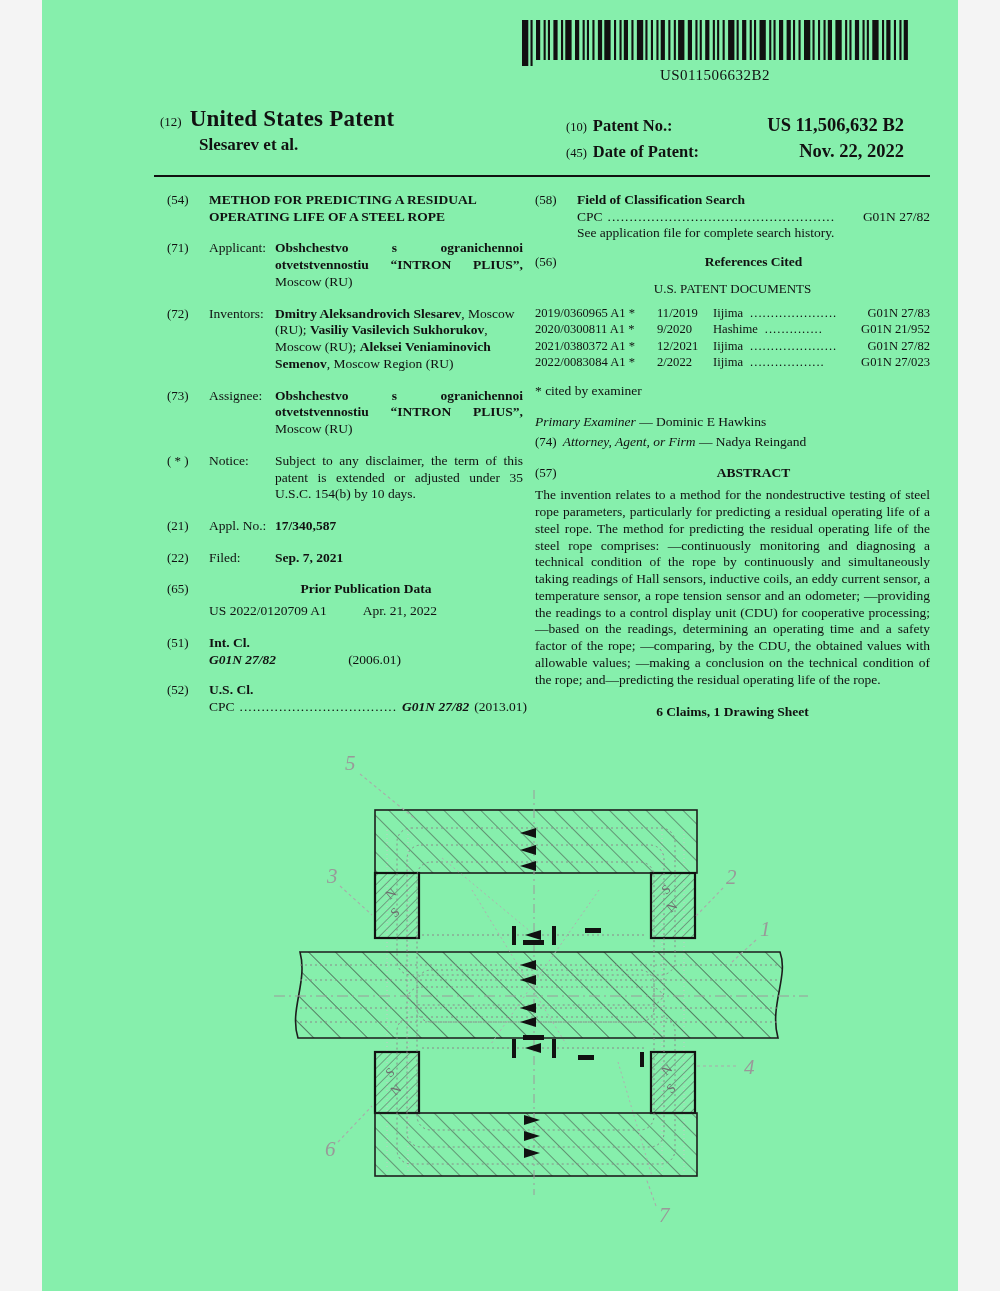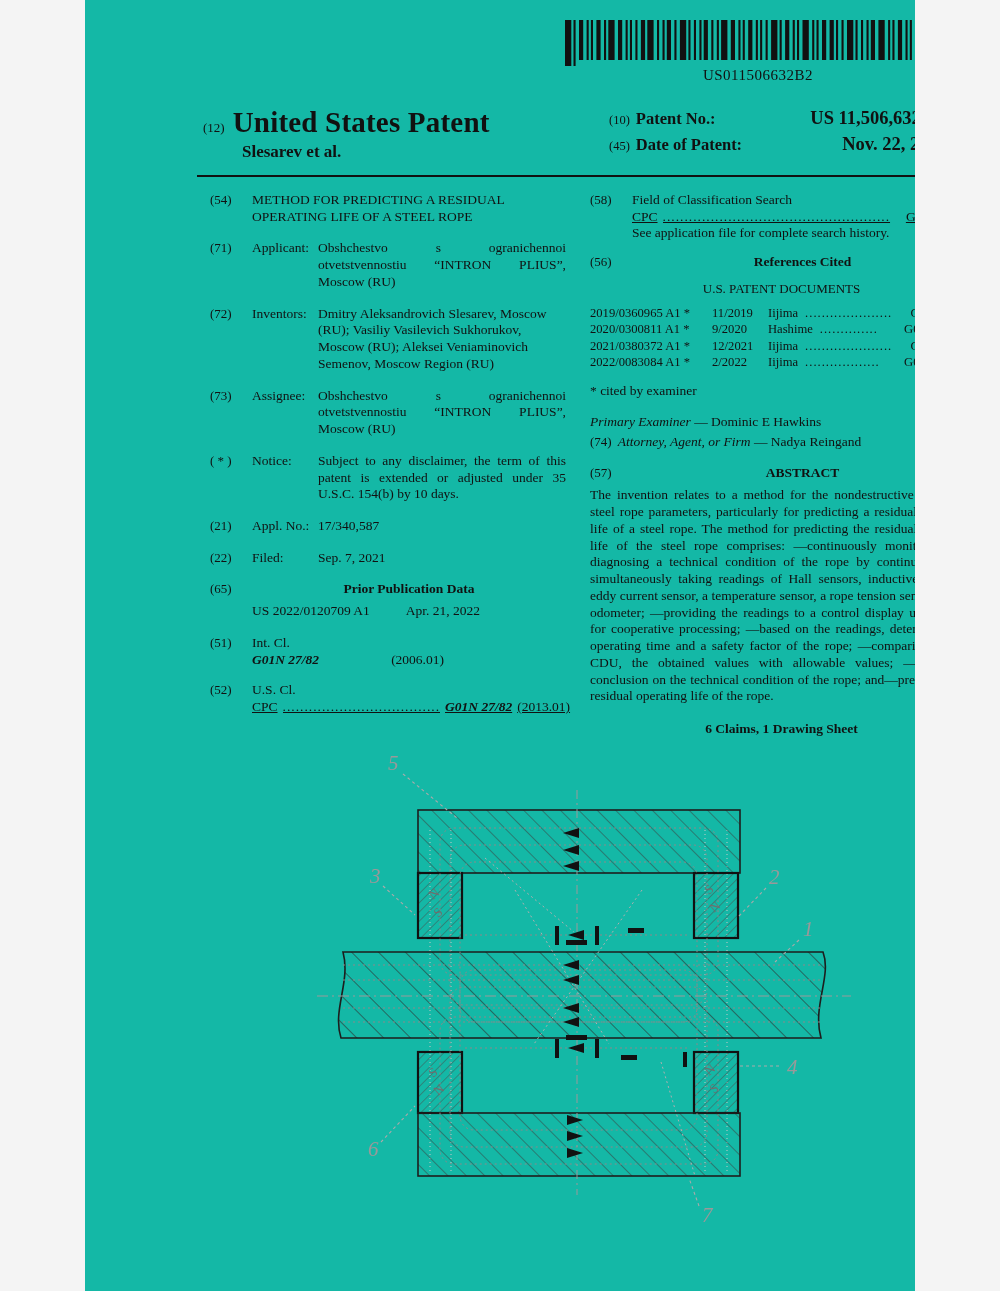--- a/index.html
+++ b/index.html
@@ -1,51 +1,51 @@
 <!DOCTYPE html>
 <html><head>
 <meta charset="utf-8">
 <style>
   html,body{margin:0;padding:0;background:#f4f4f4;}
-  .page{position:relative;width:830px;height:1291px;background:#14b8a6;margin:0 auto;
+  .page{position:relative;width:916px;height:1291px;background:#86efac;margin:0 auto;
         font-family:"Liberation Serif","DejaVu Serif",serif;color:#111;overflow:hidden;}
 
   
   .barcode{position:absolute;left:478px;top:20px;width:390px;text-align:center;}
   .barcode svg{display:block;margin:0 auto;}
   .barcode .bcnum{font-size:15px;letter-spacing:.5px;margin-top:1px;}
 
   
   .hdr-left{position:absolute;left:118px;top:106px;}
   .hdr-left .row1{display:flex;align-items:baseline;}
   .hdr-left .kind{font-size:13px;margin-right:8px;}
-  .hdr-left .ustitle{font-size:29px;font-weight:bold;letter-spacing:.2px;}
+  .hdr-left .ustitle{font-size:23px;font-weight:bold;letter-spacing:.2px;}
   .hdr-left .authors{font-size:17px;font-weight:bold;margin:3px 0 7px 39px;}
-  .hdr-right{position:absolute;left:524px;top:108px;width:338px;font-size:16.5px;font-weight:bold;}
+  .hdr-right{position:absolute;left:524px;top:115px;width:338px;font-size:16.5px;font-weight:bold;}
   .hdr-right .rrow{display:flex;align-items:baseline;margin-bottom:5px;}
   .hdr-right .pn{font-size:12.5px;font-weight:normal;margin-right:6px;}
   .hdr-right .lbl{white-space:nowrap;}
   .hdr-right .val{margin-left:auto;font-size:18.5px;white-space:nowrap;}
   .hrule{position:absolute;left:112px;top:175px;width:776px;height:0;border-top:2px solid #111;}
 
   
   .cols{position:absolute;left:125px;top:192px;width:763px;display:flex;gap:12px;
         font-size:13.5px;line-height:1.24;}
   .colL{width:356px;flex:0 0 356px;}
-  .colR{flex:1;margin-left:12px;}
+  .colR{flex:1;}
   .item{display:grid;grid-template-columns:42px 1fr;margin-bottom:15px;}
   .item3{display:grid;grid-template-columns:42px 66px 1fr;margin-bottom:15px;}
   .inum{font-size:13px;}
-  .b{font-weight:normal;}
+  .b{font-weight:bold;}
   .bi{font-weight:bold;font-style:italic;}
   .it{font-style:italic;}
   .just{text-align:justify;}
   .cheading{font-weight:bold;text-align:center;}
   .pubrow{display:flex;gap:36px;margin-top:5px;}
-  .flexline{display:flex;align-items:baseline;white-space:nowrap;text-decoration:underline;}
+  .flexline{display:flex;align-items:baseline;white-space:nowrap;}
   .leader{flex:1 1 auto;overflow:hidden;white-space:nowrap;margin:0 5px;letter-spacing:1px;}
   .refs-sub{text-align:center;margin:10px 0 8px 0;font-size:13px;}
   .refrow{display:flex;align-items:baseline;font-size:12.6px;white-space:nowrap;line-height:1.3;}
   .refrow .rno{flex:0 0 122px;}
   .refrow .rdate{flex:0 0 48px;text-align:left;margin-right:8px;}
   .refrow .rname{margin-right:4px;}
   .refrow .rleader{flex:1 1 auto;overflow:hidden;margin:0 3px;letter-spacing:1px;}
   .cited{margin:13px 0 14px 0;}
   .exline{margin-bottom:3px;}
   .abs-head{display:grid;grid-template-columns:42px 1fr;margin:14px 0 6px 0;}

